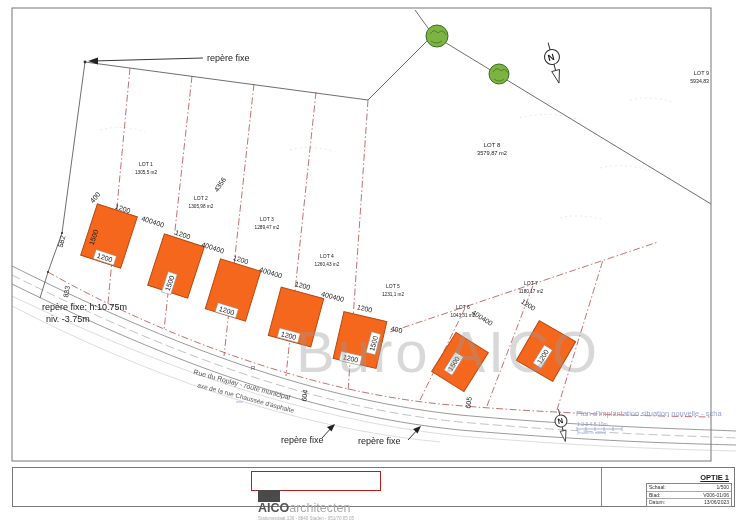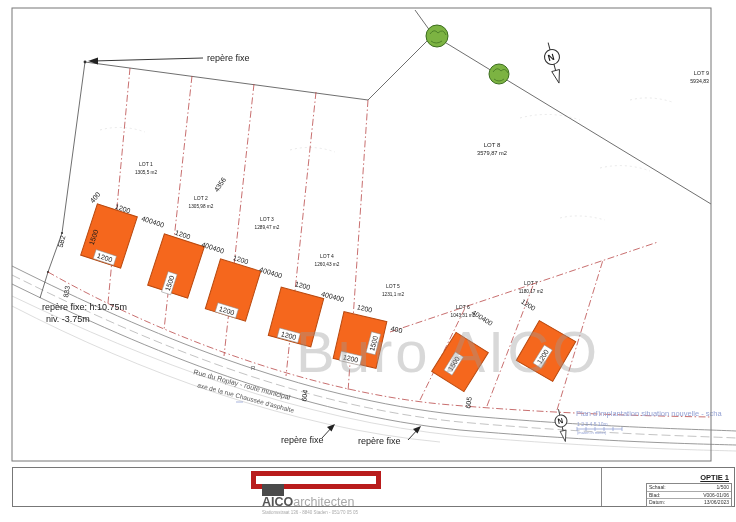--- a/index.html
+++ b/index.html
@@ -15,21 +15,21 @@
   .roadfaint{fill:none;stroke:#c6c6c6;stroke-width:0.6;}
   .axis{fill:none;stroke:#9a9a9a;stroke-width:0.6;stroke-dasharray:9 4;}
   .terrain{fill:none;stroke:#e0e0e0;stroke-width:0.7;stroke-dasharray:2 3;}
   .blue{stroke:var(--c-note);stroke-width:0.8;fill:none;}
   #watermark{position:absolute;left:296px;top:318px;font-size:58px;letter-spacing:3px;
              color:var(--c-watermark);opacity:0.38;white-space:nowrap;pointer-events:none;}
   
   #titlebar{position:absolute;left:12px;top:467px;width:721px;height:38px;
             border:1px solid #777;background:#fff;}
   #logo-box{position:absolute;left:238px;top:3px;width:130px;height:15px;
-            border:5px solid #b91c1c;padding:8px 0 0 6px;box-sizing:border-box;}
+            border:1px solid #b91c1c;padding:18px 0 0 6px;box-sizing:border-box;}
   #logo-square{width:22px;height:12px;background:#4a4a4a;}
   #logo-text{font-size:12.5px;line-height:13px;margin-top:0px;}
   #logo-text .dark{font-weight:bold;color:#555;}
   #logo-text .light{color:#a8a8a8;}
   #logo-address{font-size:4.5px;color:#aaa;margin-top:1px;white-space:nowrap;}
   #v-div{position:absolute;left:588px;top:0;bottom:0;border-left:1px solid #888;}
   #optie-label{position:absolute;right:5px;top:5px;font-size:7.5px;font-weight:bold;color:#222;text-decoration:underline;}
   #info-table{position:absolute;right:2px;top:15px;width:86px;border:1px solid #888;
               box-sizing:border-box;background:#fff;}
   .info-row{display:flex;justify-content:space-between;font-size:5px;line-height:6.5px;

